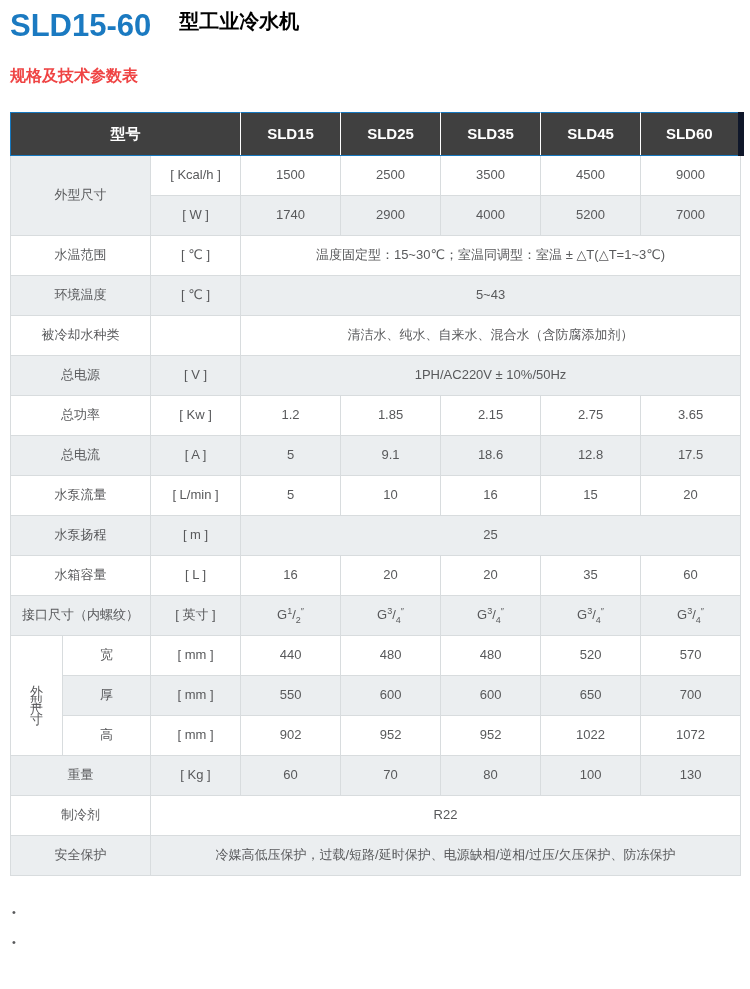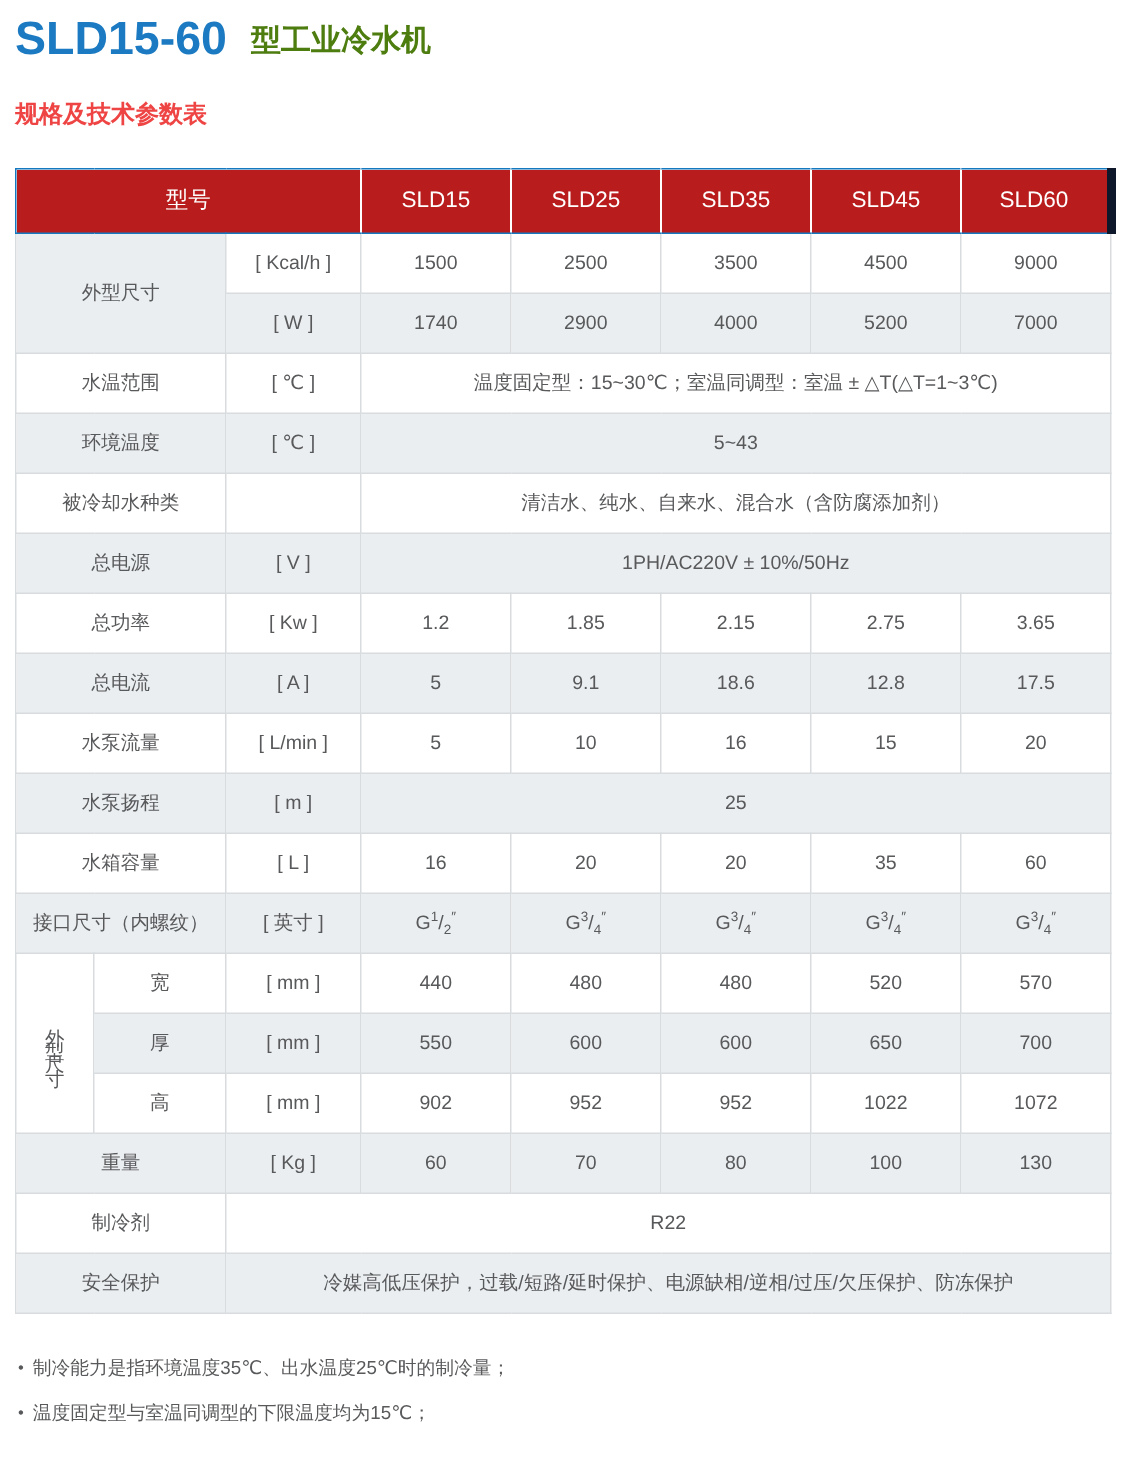--- a/index.html
+++ b/index.html
@@ -4,23 +4,23 @@
 <style>
   html,body{margin:0;padding:0;background:#ffffff;}
   body{
     width:750px;height:989px;overflow:hidden;
     font-family:"Liberation Sans","DejaVu Sans",sans-serif;
     color:#58595b;
   }
   .page{padding:6px 10px 0 10px;}
 
   
-  .title-row{display:flex;align-items:center;gap:16px;margin-top:2px;}
+  .title-row{display:flex;align-items:flex-start;gap:28px;margin-top:2px;}
   .title-model{font-size:31px;font-weight:bold;color:#1b7ac1;letter-spacing:0px;}
-  .title-suffix{font-size:20px;font-weight:bold;color:#4d7c0f;}
+  .title-suffix{font-size:20px;font-weight:bold;color:#000000;}
   .subtitle{margin-top:22px;font-size:16px;font-weight:bold;color:#ef4444;}
 
   
   table.spec{
     border-collapse:collapse;
     table-layout:fixed;
     width:730px;
     margin-top:25px;
   }
   table.spec td{
@@ -28,23 +28,23 @@
     text-align:center;
     vertical-align:middle;
     font-size:13px;
     color:#58595b;
     padding:0 2px;
     height:39px;
     line-height:1.25;
     overflow:hidden;
   }
   tr.head td{
-    background:#b91c1c;
+    background:#404040;
     color:#ffffff;
-    font-weight:normal;
+    font-weight:bold;
     font-size:15px;
     height:42px;
     border:1px solid #1678bf;
     border-right:1px solid rgba(255,255,255,.55);
   }
   tr.head td:last-child{border-right:6px solid #0f172a;}
   tr.alt td{background:#ebeef0;}
   td.bg-gray{background:#ebeef0 !important;}
   td.dim-v{
     background:#ffffff !important;
@@ -246,22 +246,20 @@
     <tr class="alt">
       <td colspan="2">安全保护</td>
       <td colspan="6">冷媒高低压保护，过载/短路/延时保护、电源缺相/逆相/过压/欠压保护、防冻保护</td>
     </tr>
   </tbody>
     </table>
 
   <div class="notes">
     <div class="note-item">
       <span class="note-bullet">•</span>
-      <span>制冷能力是指环境温度35℃、出水温度25℃时的制冷量；</span>
     </div>
     <div class="note-item">
       <span class="note-bullet">•</span>
-      <span>温度固定型与室温同调型的下限温度均为15℃；</span>
     </div>
 
   </div>
 
 </div>
 
 </body></html>

